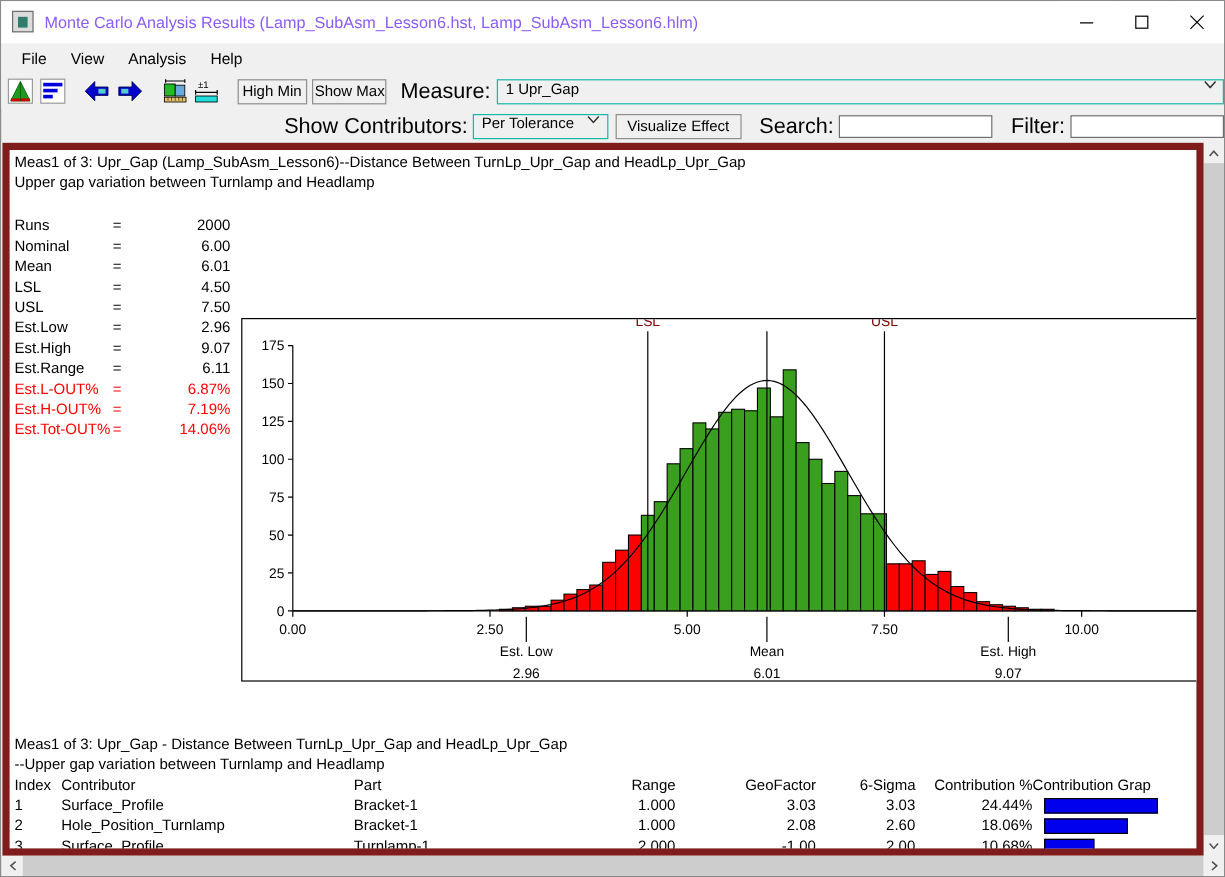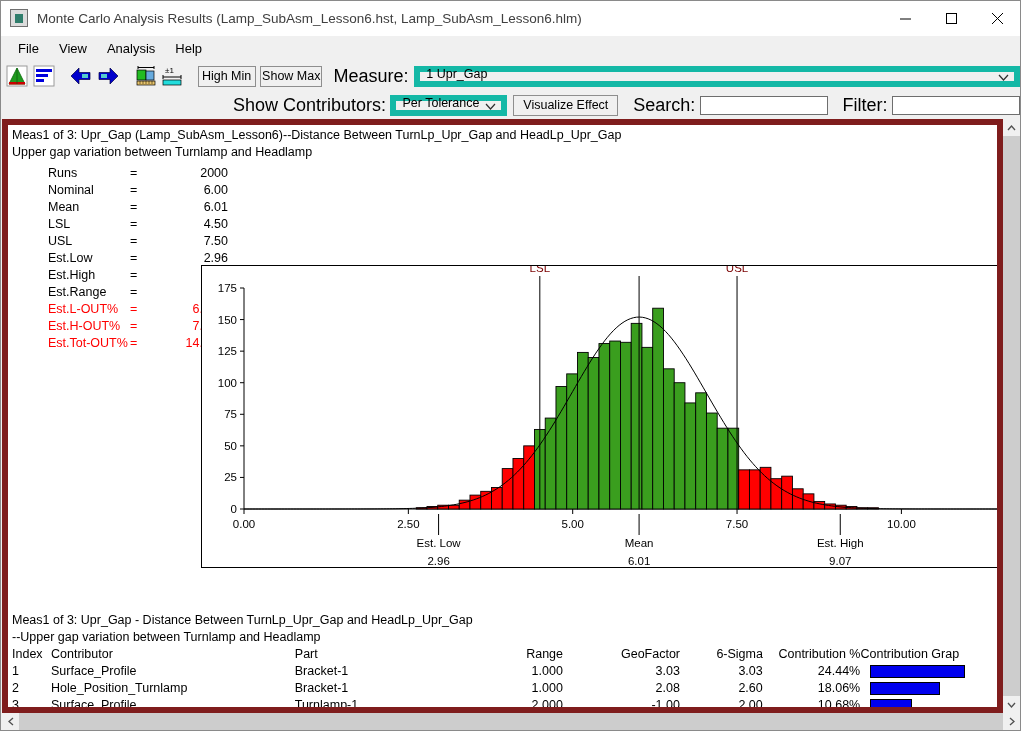--- a/index.html
+++ b/index.html
@@ -20,21 +20,21 @@
     height:34px;min-height:34px;background:#ffffff;
     display:flex;align-items:center;border-bottom:1px solid #ffffff;
     position:relative;
   }
   .title-icon{
     width:16px;height:16px;margin-left:9px;margin-right:9px;
     border:1px solid #6f6f6f;background:#dcdcdc;
     display:flex;align-items:center;justify-content:center;
   }
   .title-icon i{display:block;width:8px;height:9px;background:#2f7d6b;}
-  .title-text{font-size:13.5px;color:#404040;white-space:nowrap;}
+  .title-text{font-size:13.5px;color:#8b5cf6;white-space:nowrap;}
   .win-btns{position:absolute;right:0;top:0;height:34px;display:flex;}
   .win-btn{
     width:46px;height:34px;display:flex;align-items:center;justify-content:center;
     background:#ffffff;
   }
   .win-btn svg{display:block;}
 
   
   .menubar{
     height:25px;min-height:25px;background:#f0f0f0;display:flex;align-items:center;
@@ -51,22 +51,22 @@
   }
   .tbtn{width:26px;height:26px;display:flex;align-items:center;justify-content:center;margin-right:2px;}
   .tgap{width:12px;}
   .pbtn{
     height:21px;border:1px solid #8e8e8e;background:#f0f0f0;
     font-size:12.5px;color:#000;display:flex;align-items:center;
     justify-content:center;padding:0 9px;white-space:nowrap;box-sizing:border-box;
   }
   .lbl{font-size:18px;color:#000;white-space:nowrap;}
   .combo{
-    height:21px;border:6px solid #14b8a6;background:#f0f0f0;
-    display:flex;align-items:flex-end;box-sizing:border-box;
+    height:21px;border:1px solid #14b8a6;background:#f0f0f0;
+    display:flex;align-items:flex-start;box-sizing:border-box;
     font-size:12.5px;color:#000;padding-left:6px;position:relative;
   }
   .combo .cv{flex:1;white-space:nowrap;overflow:hidden;}
   .combo .carat{width:22px;display:flex;align-items:center;justify-content:center;}
   .combo .carat svg{display:block;}
 
   .filters-row{display:flex;align-items:center;height:28px;padding-left:4px;}
   .txtbox{
     height:19px;border:1px solid #6e6e6e;background:#ffffff;box-sizing:border-box;
     font-size:12.5px;color:#000;padding-left:3px;display:flex;align-items:center;
@@ -89,21 +89,21 @@
     height:17px;background:#f0f0f0;display:flex;align-items:stretch;margin:0 0 0 1px;
   }
   .hsc-btn{width:17px;display:flex;align-items:center;justify-content:center;background:#f0f0f0;}
   .hsc-track{flex:1;}
   .hsc-thumb{height:100%;background:#cdcdcd;}
 
   
   .hdr-line{font-size:12.5px;color:#000;white-space:nowrap;padding-left:4px;line-height:17px;}
 
   
-  .stats{position:absolute;left:4px;top:40px;font-size:12.5px;color:#000;margin-left:36px;}
+  .stats{position:absolute;left:4px;top:55px;font-size:12.5px;color:#000;}
   .stats .row{display:flex;height:17px;line-height:17px;white-space:nowrap;}
   .stats .k{width:82px;}
   .stats .eq{width:38px;}
   .stats .v{width:60px;text-align:right;}
   .stats .red{color:#ff0000;}
 
   
   .chartbox{position:absolute;left:193px;top:140px;width:806px;height:303px;
     border:1px solid #000;background:#fff;box-sizing:border-box;}
 

